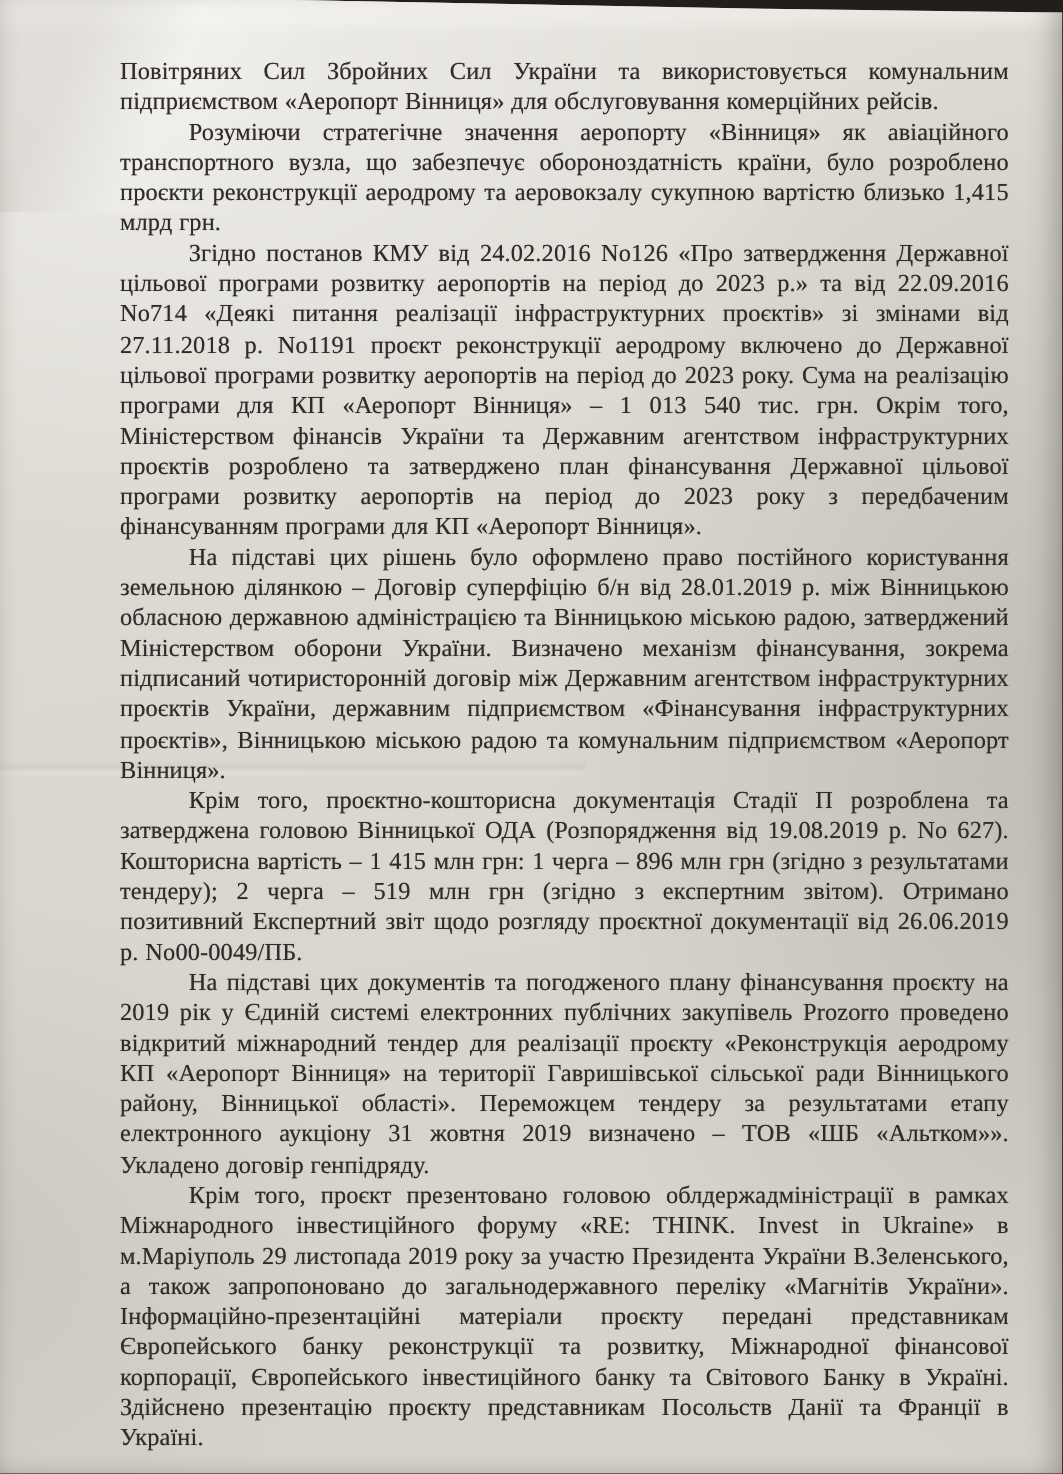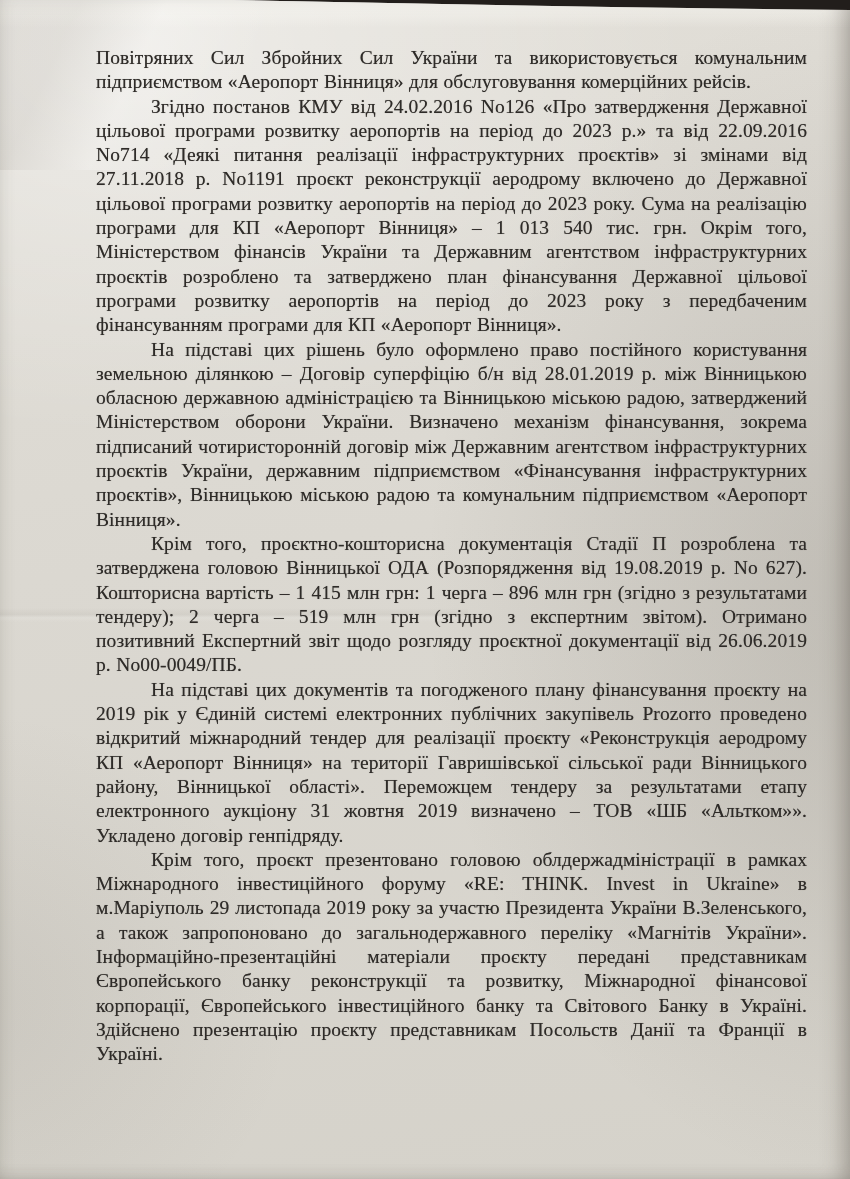--- a/index.html
+++ b/index.html
@@ -96,20 +96,21 @@
 </style>
 </head>
 <body>
 
 <div class="paper">
   <div class="crease-tl"></div>
   <div class="crease-mid"></div>
 
   <div class="page-text">
     <p class="para first">Повітряних Сил Збройних Сил України та використовується комунальним підприємством «Аеропорт Вінниця» для обслуговування комерційних рейсів.</p>
+    <p class="para">Розуміючи стратегічне значення аеропорту «Вінниця» як авіаційного транспортного вузла, що забезпечує обороноздатність країни, було розроблено проєкти реконструкції аеродрому та аеровокзалу сукупною вартістю близько 1,415 млрд грн.</p>
     <p class="para">Згідно постанов КМУ від 24.02.2016 No126 «Про затвердження Державної цільової програми розвитку аеропортів на період до 2023 р.» та від 22.09.2016 No714 «Деякі питання реалізації інфраструктурних проєктів» зі змінами від 27.11.2018 р. No1191 проєкт реконструкції аеродрому включено до Державної цільової програми розвитку аеропортів на період до 2023 року. Сума на реалізацію програми для КП «Аеропорт Вінниця» – 1&nbsp;013&nbsp;540 тис. грн. Окрім того, Міністерством фінансів України та Державним агентством інфраструктурних проєктів розроблено та затверджено план фінансування Державної цільової програми розвитку аеропортів на період до 2023 року з передбаченим фінансуванням програми для КП «Аеропорт Вінниця».</p>
     <p class="para">На підставі цих рішень було оформлено право постійного користування земельною ділянкою – Договір суперфіцію б/н від 28.01.2019 р. між Вінницькою обласною державною адміністрацією та Вінницькою міською радою, затверджений Міністерством оборони України. Визначено механізм фінансування, зокрема підписаний чотиристоронній договір між Державним агентством інфраструктурних проєктів України, державним підприємством «Фінансування інфраструктурних проєктів», Вінницькою міською радою та комунальним підприємством «Аеропорт Вінниця».</p>
     <p class="para">Крім того, проєктно-кошторисна документація Стадії П розроблена та затверджена головою Вінницької ОДА (Розпорядження від 19.08.2019 р. No 627). Кошторисна вартість – 1&nbsp;415 млн грн: 1 черга – 896 млн грн (згідно з результатами тендеру); 2 черга – 519 млн грн (згідно з експертним звітом). Отримано позитивний Експертний звіт щодо розгляду проєктної документації від 26.06.2019 р. No00-0049/ПБ.</p>
     <p class="para">На підставі цих документів та погодженого плану фінансування проєкту на 2019 рік у Єдиній системі електронних публічних закупівель Prozorro проведено відкритий міжнародний тендер для реалізації проєкту «Реконструкція аеродрому КП «Аеропорт Вінниця» на території Гавришівської сільської ради Вінницького району, Вінницької області». Переможцем тендеру за результатами етапу електронного аукціону 31 жовтня 2019 визначено – ТОВ «ШБ «Альтком»». Укладено договір генпідряду.</p>
     <p class="para">Крім того, проєкт презентовано головою облдержадміністрації в рамках Міжнародного інвестиційного форуму «RE: THINK. Invest in Ukraine» в м.Маріуполь 29 листопада 2019 року за участю Президента України В.Зеленського, а також запропоновано до загальнодержавного переліку «Магнітів України». Інформаційно-презентаційні матеріали проєкту передані представникам Європейського банку реконструкції та розвитку, Міжнародної фінансової корпорації, Європейського інвестиційного банку та Світового Банку в Україні. Здійснено презентацію проєкту представникам Посольств Данії та Франції в Україні.</p>
   </div>
 
   <div class="edge-shadow"></div>
 </div>
 

